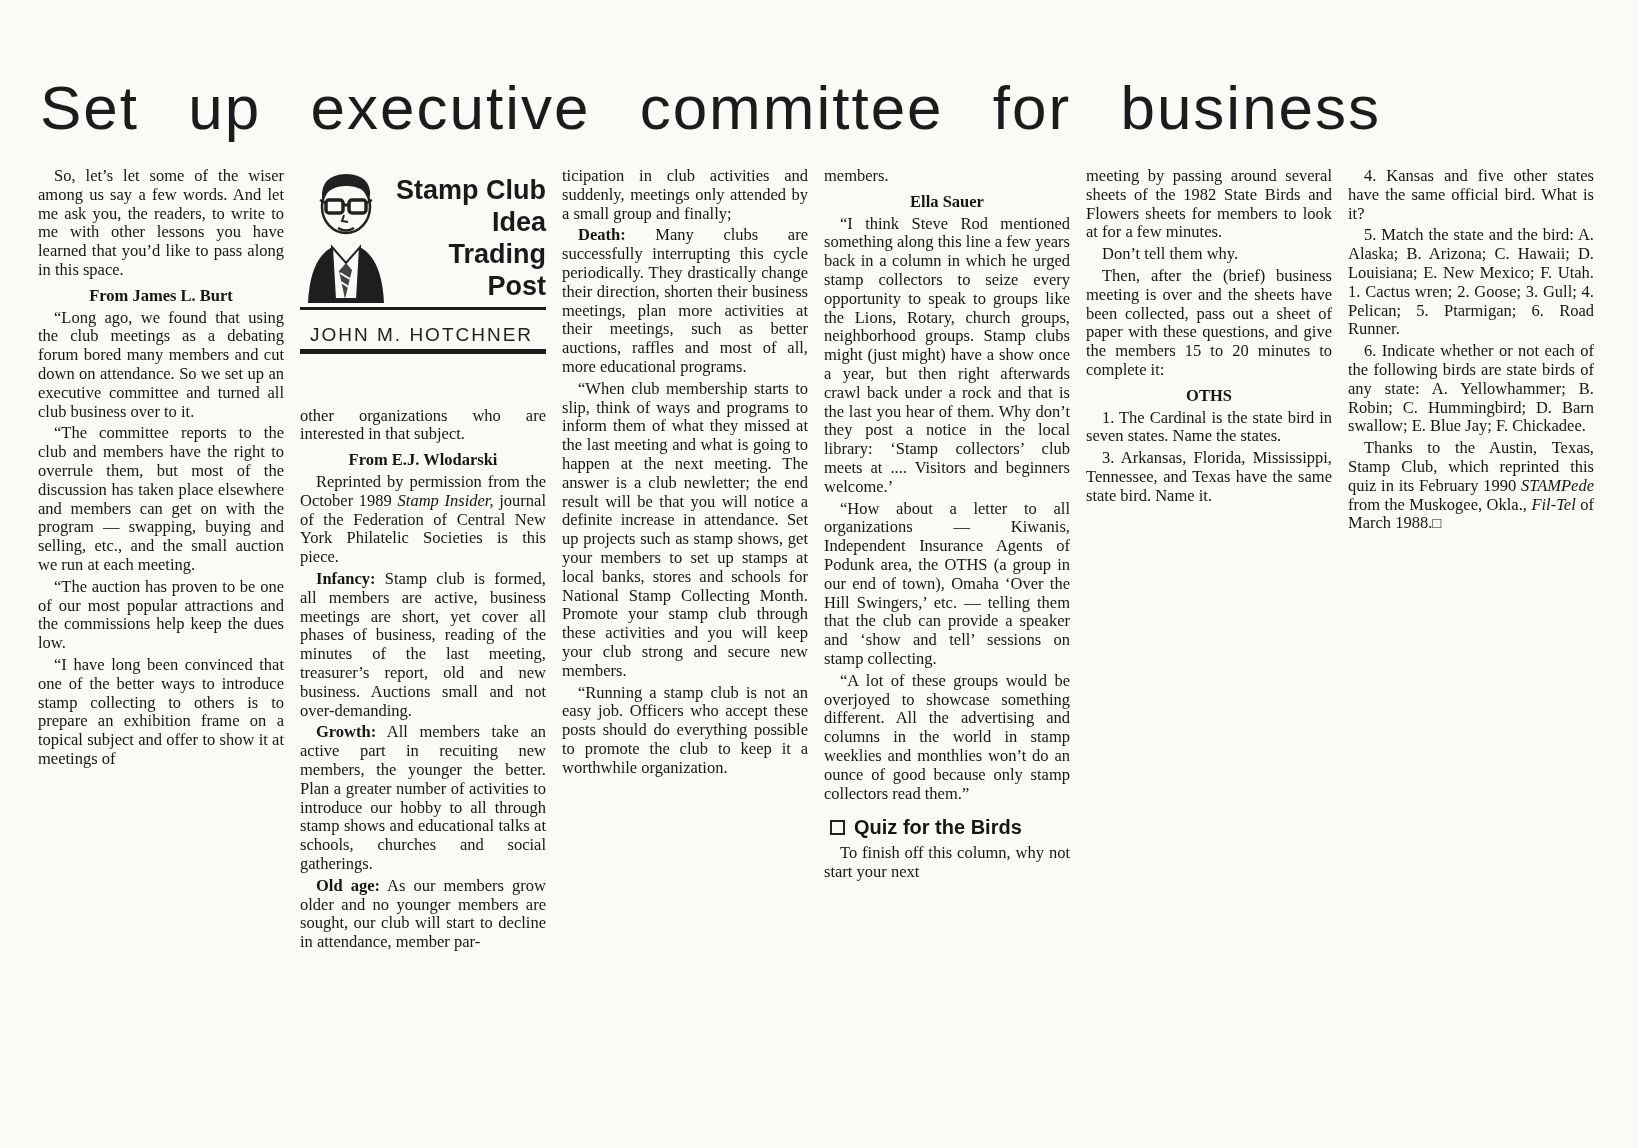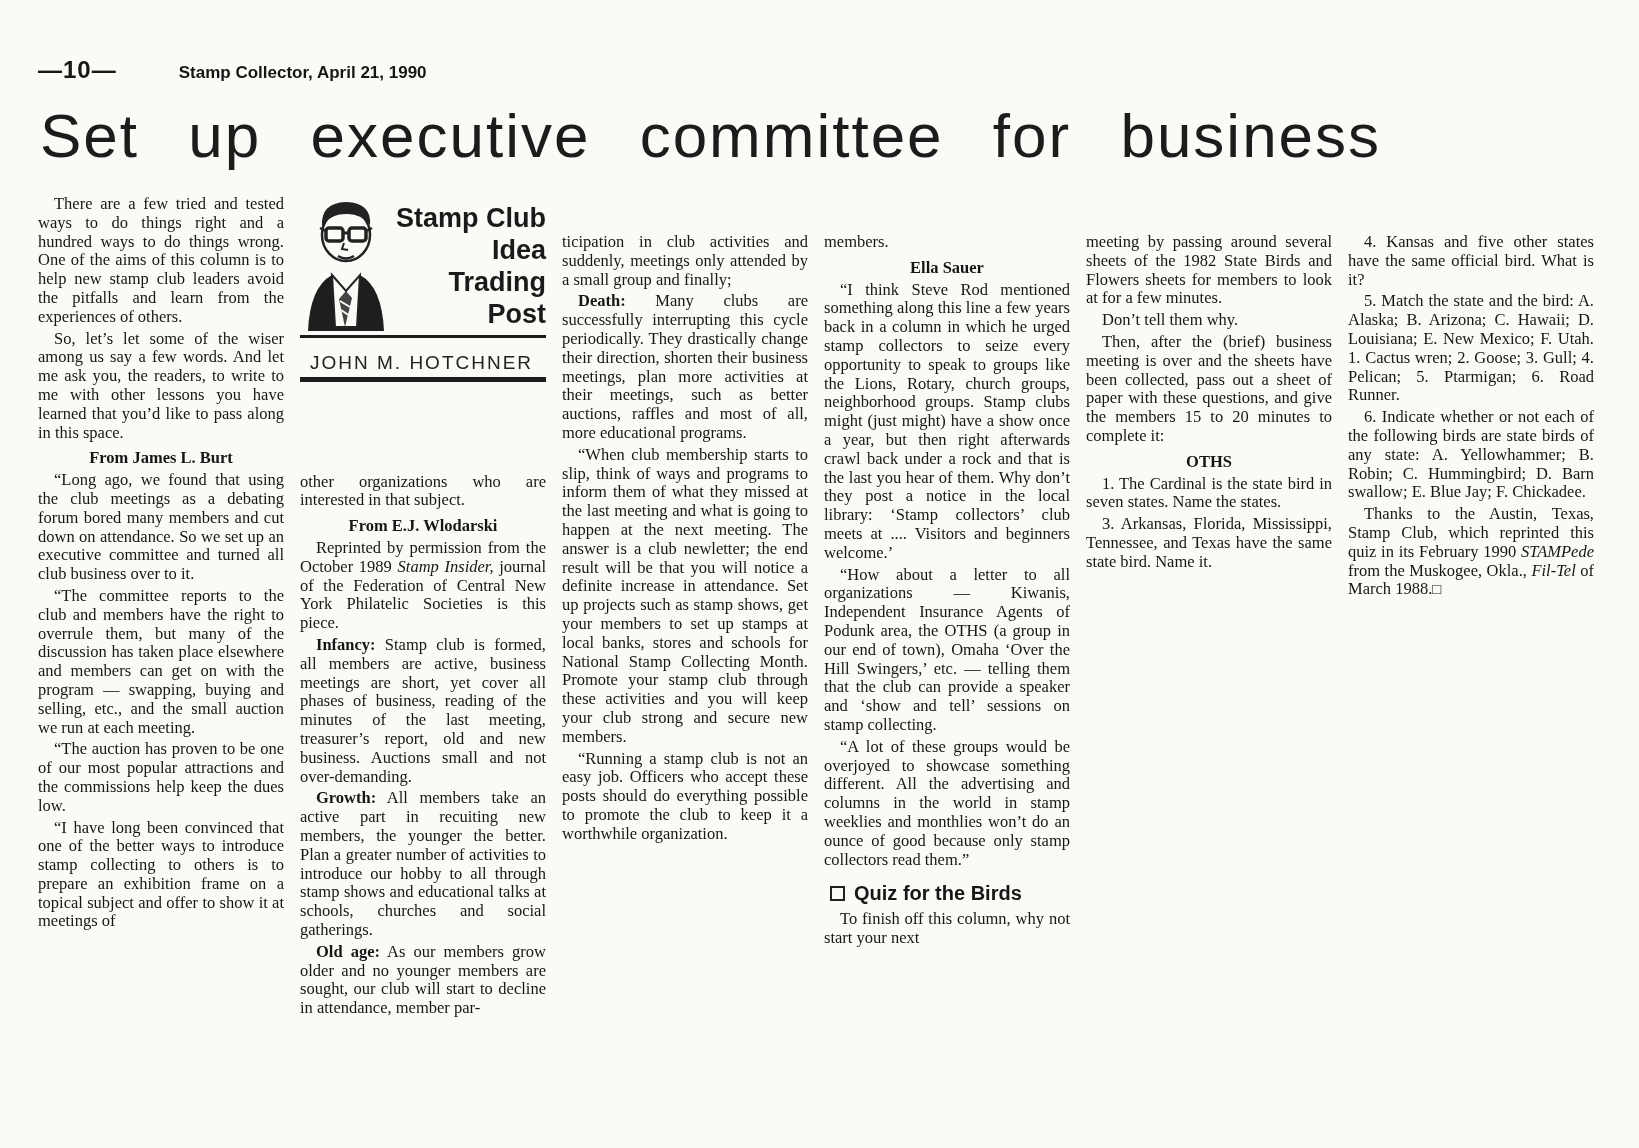--- a/index.html
+++ b/index.html
@@ -23,21 +23,21 @@
     font-family: "Liberation Sans", sans-serif;
     font-size: 62px; font-weight: 400; color: #1c1c1c;
     letter-spacing: 2px; word-spacing: 30px; white-space: nowrap;
     margin: 16px 0 24px 2px;
   }
 
   
   .cols { display: flex; gap: 16px; }
   .col { width: 246px; font-size: 16.5px; line-height: 1.14; text-align: justify; }
   .col p { margin: 0 0 3px 0; text-indent: 16px; }
-  .col p.cont { text-indent: 0; margin-top: 38px; }
+  .col p.cont { text-indent: 0; }
   .subhead { font-size: 16.5px; font-weight: 700; text-align: center; margin: 7px 0 3px 0; }
   .lead { font-weight: 700; }
   .it { font-style: italic; }
 
   
   .logo { margin-bottom: 27px; }
   .logo-top { display: flex; align-items: flex-start; }
   .portrait { width: 92px; height: 138px; flex: 0 0 auto; }
   .logo-title {
     flex: 1; text-align: right; font-family: "Liberation Sans", sans-serif;
@@ -59,35 +59,30 @@
   }
   .checkbox { width: 15px; height: 15px; border: 2px solid #222; display: inline-block; flex: 0 0 auto; }
 
   .endmark { font-size: 15px; }
 </style>
 </head>
 <body>
 
 <div class="page">
 
-  <div class="masthead">
-    <span class="pageno">—10—</span>
-    <span class="pub">Stamp Collector, April 21, 1990</span>
-  </div>
 
   <h1 class="headline">Set up executive committee for business</h1>
 
   <div class="cols">
 
     <div class="col">
-      <p>There are a few tried and tested ways to do things right and a hundred ways to do things wrong. One of the aims of this column is to help new stamp club leaders avoid the pitfalls and learn from the experiences of others.</p>
       <p>So, let’s let some of the wiser among us say a few words. And let me ask you, the readers, to write to me with other lessons you have learned that you’d like to pass along in this space.</p>
       <h3 class="subhead">From James L. Burt</h3>
       <p>“Long ago, we found that using the club meetings as a debating forum bored many members and cut down on attendance. So we set up an executive committee and turned all club business over to it.</p>
-      <p>“The committee reports to the club and members have the right to overrule them, but many of the discussion has taken place elsewhere and members can get on with the program — swapping, buying and selling, etc., and the small auction we run at each meeting.</p>
+      <p>“The committee reports to the club and members have the right to overrule them, but most of the discussion has taken place elsewhere and members can get on with the program — swapping, buying and selling, etc., and the small auction we run at each meeting.</p>
       <p>“The auction has proven to be one of our most popular attractions and the commissions help keep the dues low.</p>
       <p>“I have long been convinced that one of the better ways to introduce stamp collecting to others is to prepare an exhibition frame on a topical subject and offer to show it at meetings of</p>
     </div>
 
     <div class="col">
       <div class="logo">
         <div class="logo-top">
           <svg class="portrait" viewBox="0 0 92 138" xmlns="http://www.w3.org/2000/svg">
             <path d="M22 32 Q20 8 46 7 Q72 8 70 30 Q60 18 46 19 Q30 19 22 32 Z" fill="#222"></path>
             <ellipse cx="46" cy="40" rx="24" ry="26" fill="none" stroke="#222" stroke-width="2.5"></ellipse>

